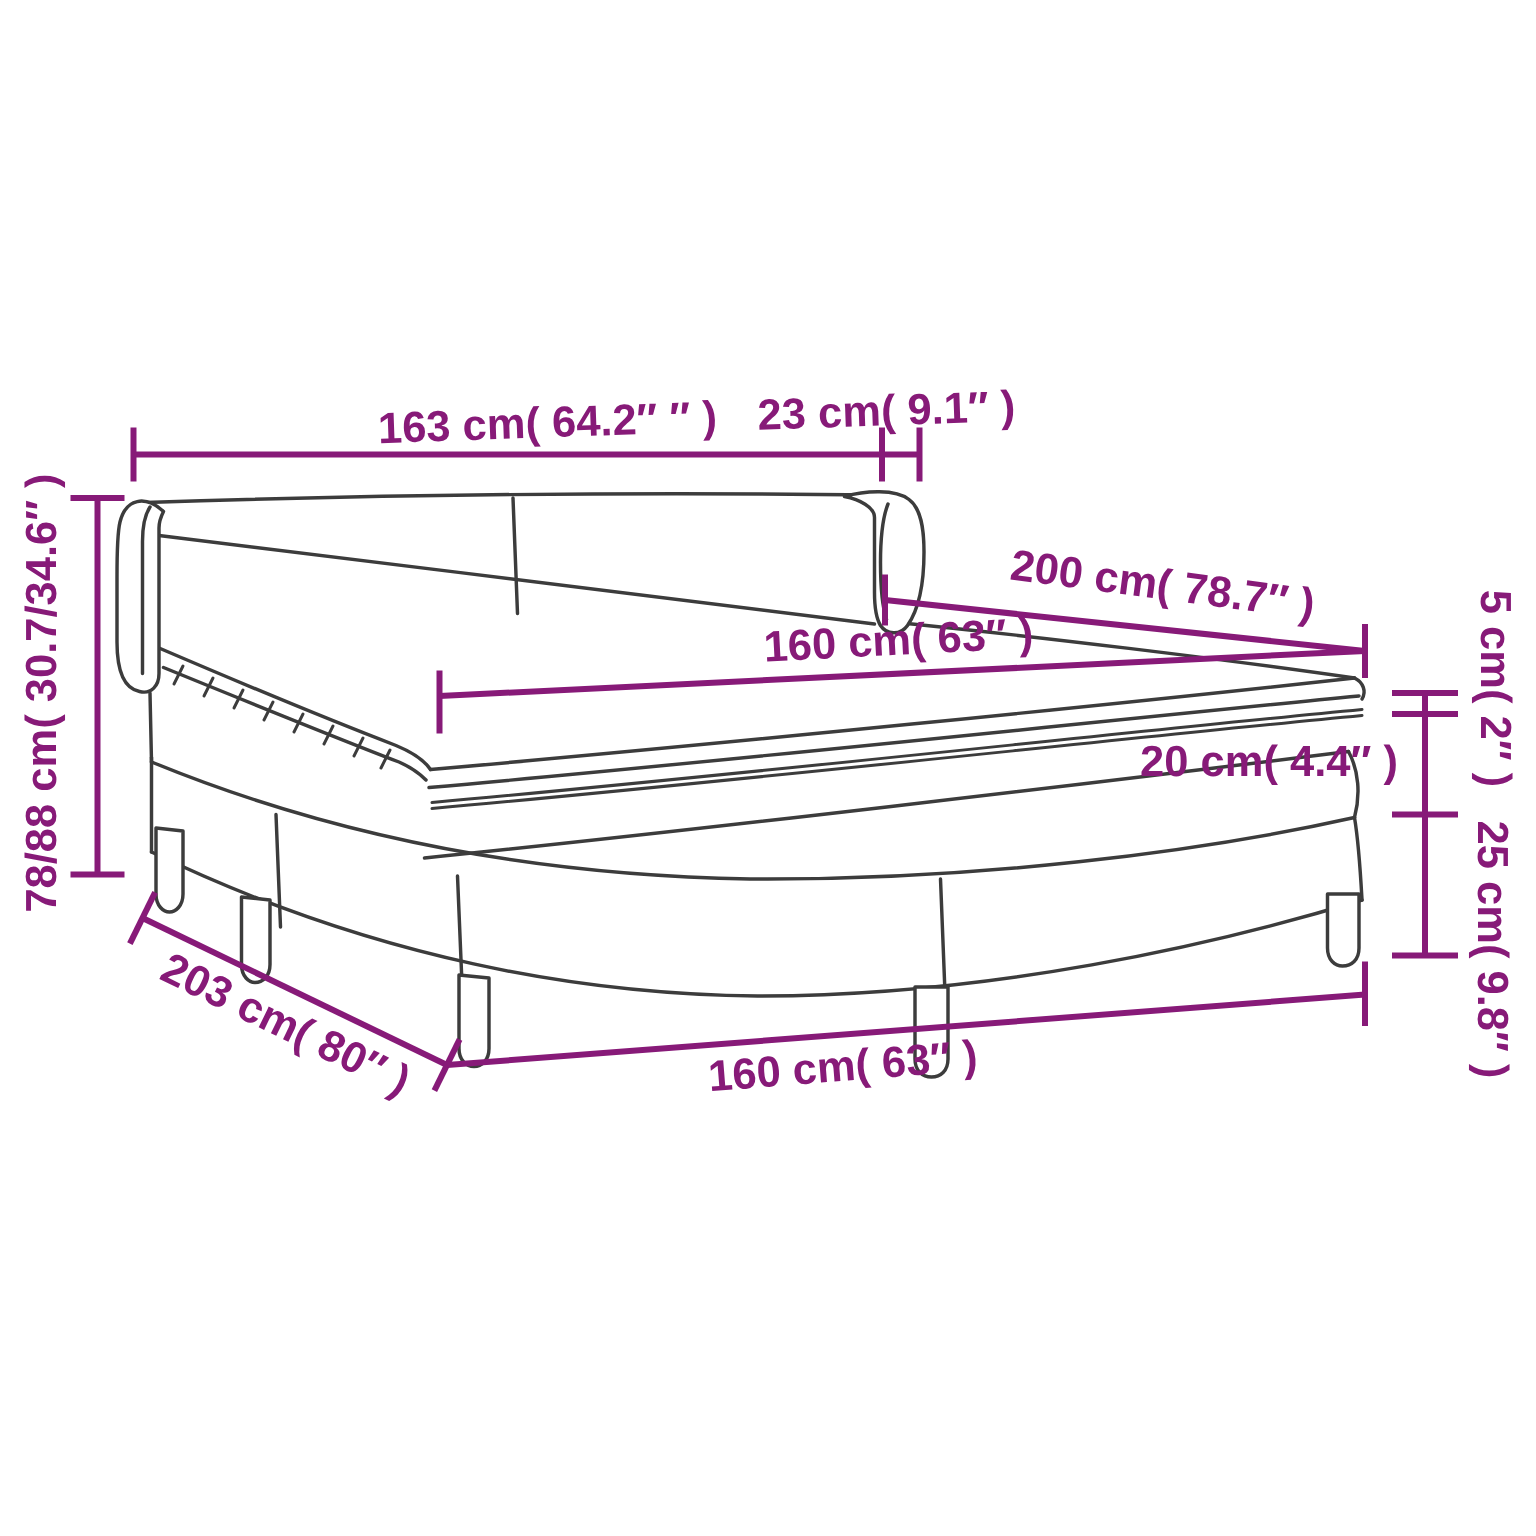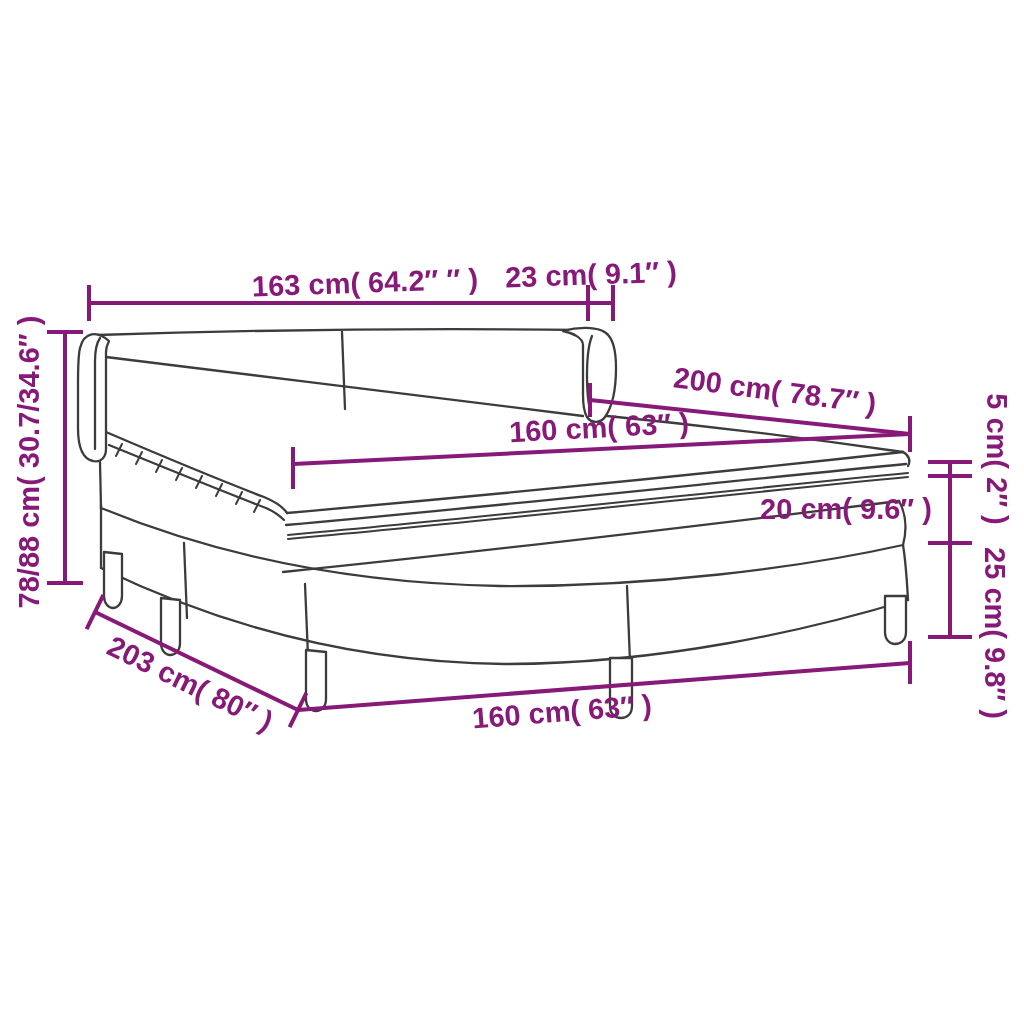--- a/index.html
+++ b/index.html
@@ -135,21 +135,21 @@
   <div class="dim-label rot-m2" style="left:365px; top:283px;">163 cm( 64.2″ ″ )</div>
 
   <div class="dim-label rot-m2" style="left:591px; top:275px;">23 cm( 9.1″ )</div>
 
   <div class="dim-label rot-p75" style="left:775px; top:391px;">200 cm( 78.7″ )</div>
 
   <div class="dim-label rot-m3" style="left:599px; top:428px;">160 cm( 63″ )</div>
 
   <div class="dim-label rot-p90" style="left:996px; top:459px;">5 cm( 2″ )</div>
 
-  <div class="dim-label" style="left:846px; top:509px;">20 cm( 9.6″ )</div>
+  <div class="dim-label" style="left:846px; top:509px;">20 cm( 4.4″ )</div>
 
   <div class="dim-label rot-p90" style="left:994px; top:633px;">25 cm( 9.8″ )</div>
 
   <div class="dim-label rot-m90" style="left:29px;  top:462px;">78/88 cm( 30.7/34.6″ )</div>
 
   <div class="dim-label rot-p26" style="left:190px; top:684px;">203 cm( 80″ )</div>
 
   <div class="dim-label rot-m45" style="left:562px; top:712px;">160 cm( 63″ )</div>
 
 </div>

